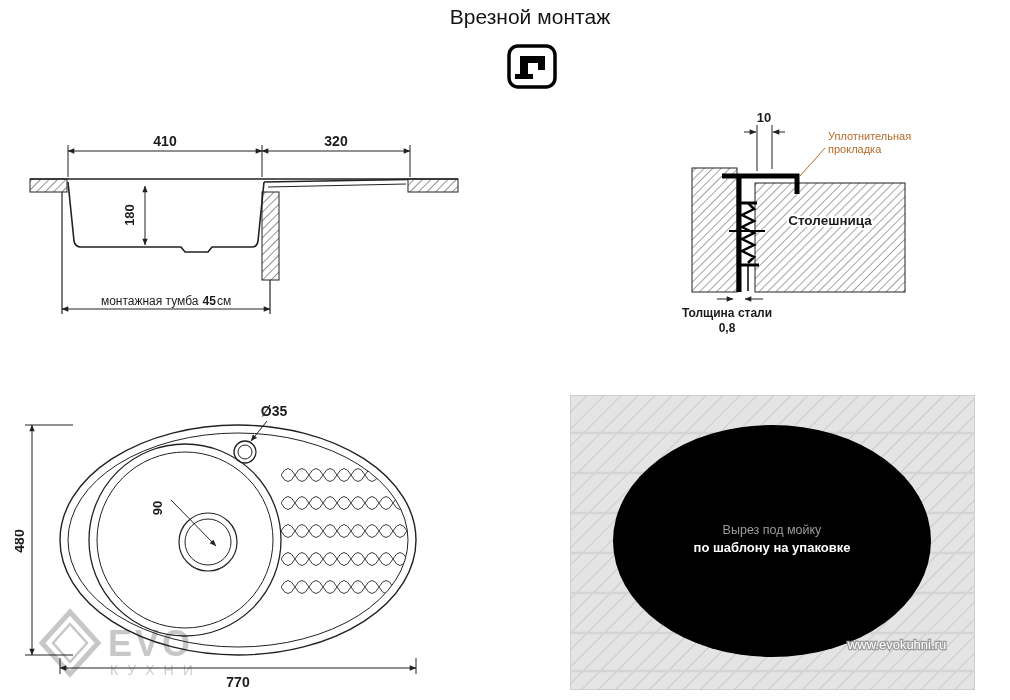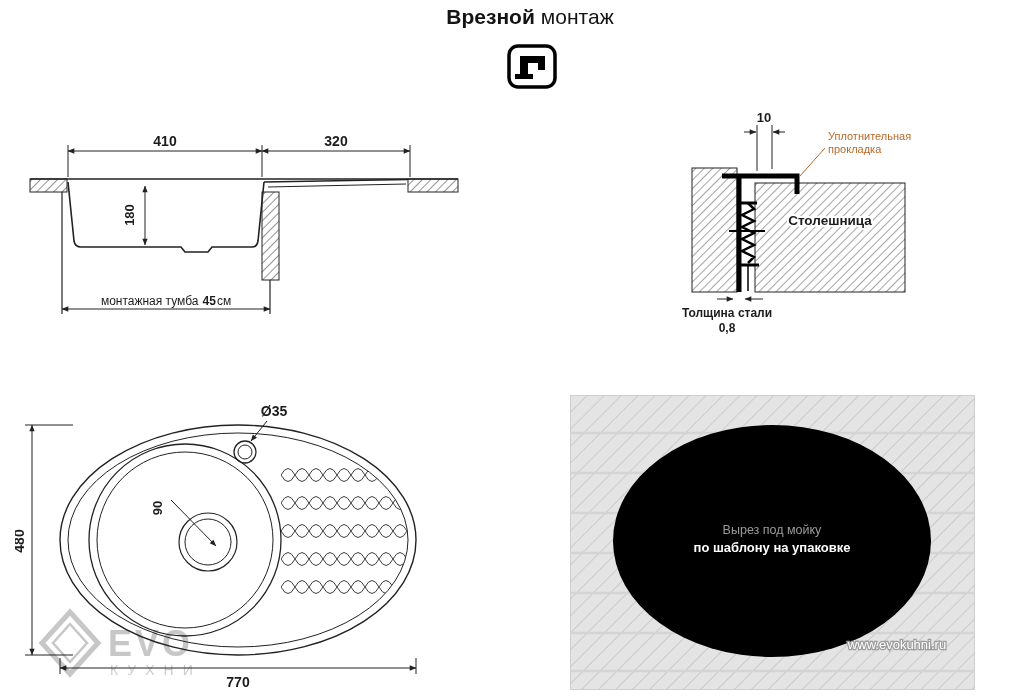--- a/index.html
+++ b/index.html
@@ -1,21 +1,21 @@
 <!DOCTYPE html>
 <html><head>
 <meta charset="utf-8">
 <style>
   html,body{margin:0;padding:0;background:#ffffff;}
   .canvas{position:relative;width:1010px;height:700px;background:#ffffff;overflow:hidden;
           font-family:"Liberation Sans",sans-serif;}
   .abs{position:absolute;}
   .title{position:absolute;left:530px;top:5px;transform:translateX(-50%);
          font-size:21px;color:#141414;white-space:nowrap;}
-  .title .b{font-weight:bold;}
+  .title .b{font-weight:normal;}
   .title .r{margin-left:6px;text-align:right;}
   .svg-icon{left:507px;top:44px;}
   .svg-a{left:25px;top:118px;}
   .svg-b{left:665px;top:105px;}
   .svg-c{left:15px;top:390px;}
   .svg-d{left:570px;top:395px;}
   .logo-wrap{left:38px;top:606px;}
   svg text{font-family:"Liberation Sans",sans-serif;fill:#1c1c1c;}
   .dim{font-size:14px;font-weight:bold;}
   .dim-s{font-size:13px;font-weight:bold;}

